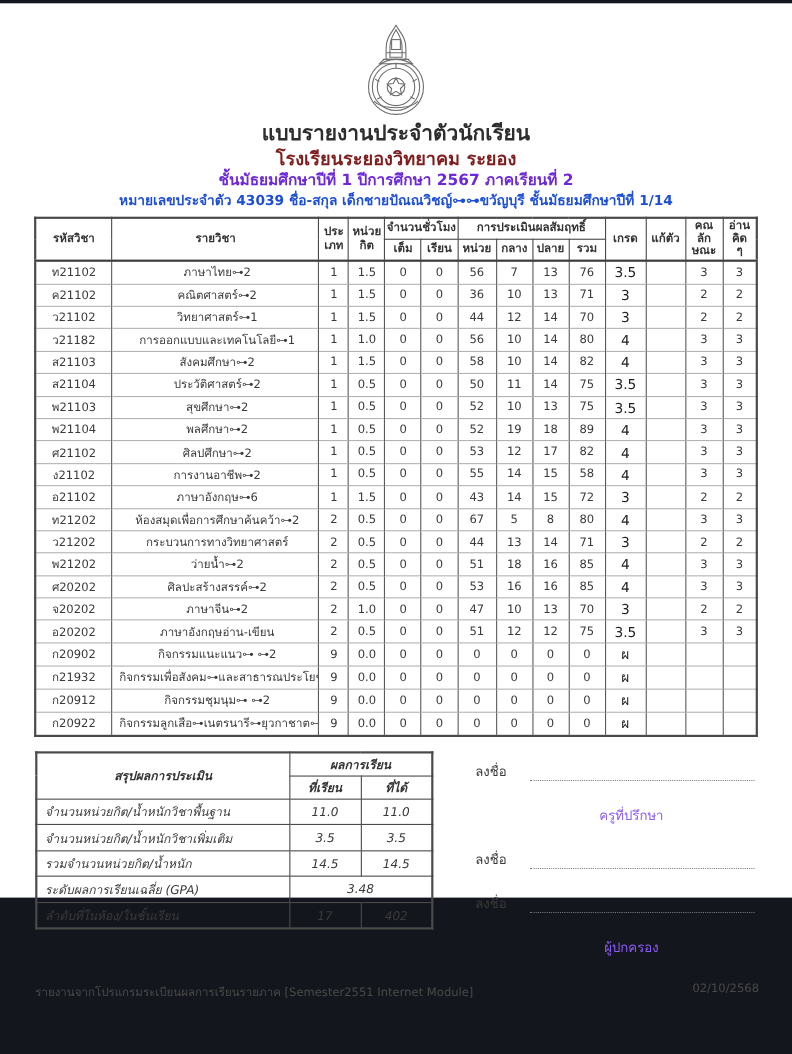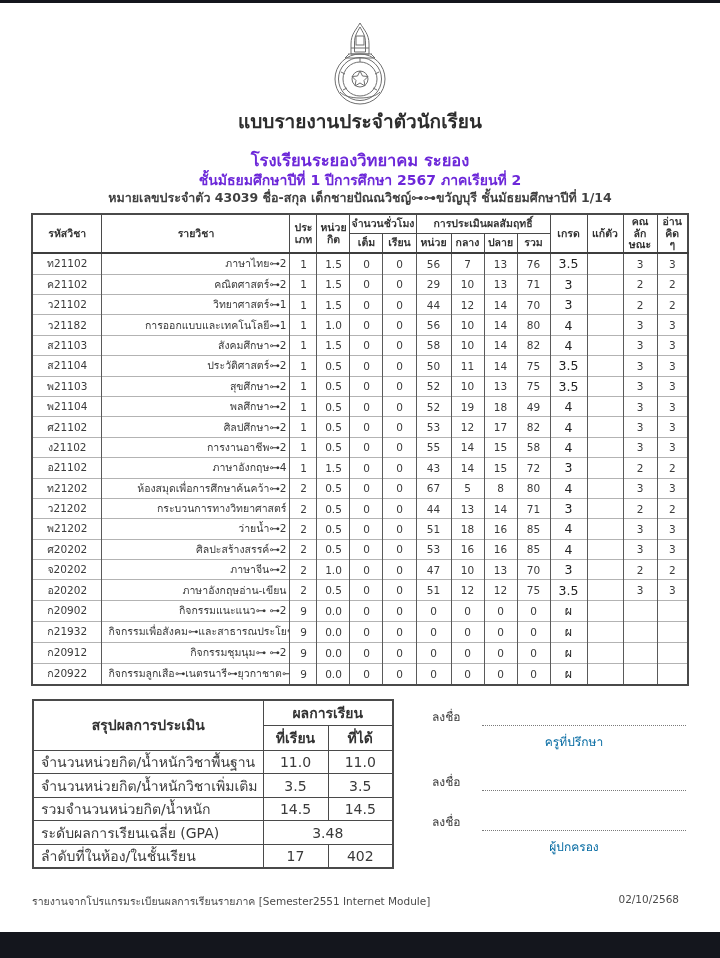--- a/index.html
+++ b/index.html
@@ -6,31 +6,31 @@
   body {
     width:720px; height:958px;
     background:#14161d;
     font-family:"DejaVu Sans","Liberation Sans",sans-serif;
     color:#333;
     overflow:hidden;
   }
   .page {
     position:relative;
     margin-top:3px;
-    width:720px; height:929px;
+    width:720px; height:813px;
     background:#ffffff;
     box-sizing:border-box;
   }
   
   .doc-header { text-align:center; padding-top:19px; }
   .crest { display:block; margin:0 auto; }
   .title-main  { font-size:19px;   font-weight:bold; color:#2d2d2d; margin-top:4px; line-height:1.25; }
-  .title-school{ font-size:16.5px; font-weight:bold; color:#6d28d9; line-height:1.3;margin-top:16px; }
+  .title-school{ font-size:16.5px; font-weight:bold; color:#7f1d1d; line-height:1.3; }
   .title-class { font-size:14px;   font-weight:bold; color:#6d28d9; line-height:1.35; }
-  .title-student{font-size:12.5px; font-weight:bold; color:#404040; line-height:1.35; }
+  .title-student{font-size:12.5px; font-weight:bold; color:#1d4ed8; line-height:1.35; }
 
   
   table { border-collapse:collapse; table-layout:fixed; }
   .grades-table {
     width:656px; margin:6px auto 0 auto;
     font-size:10.5px; color:#3a3a3a;
     border:2px solid #4a4a4a;
   }
   .grades-table th {
     border:1px solid #4a4a4a;
@@ -41,48 +41,48 @@
   }
   .grades-table thead tr:first-child th { border-bottom-width:1px; }
   .grades-table thead { border-bottom:2px solid #3d3d3d; }
   .grades-table td {
     border-left:1px solid #5a5a5a; border-right:1px solid #5a5a5a;
     border-top:1px solid #b3b3b3;
     height:19.4px; padding:0 3px;
     text-align:center; vertical-align:middle;
     white-space:nowrap; overflow:hidden;
   }
-  .grades-table td:nth-child(2) { text-align:right; padding-left:6px; }
+  .grades-table td:nth-child(2) { text-align:center; padding-left:6px; }
   .grades-table td:nth-child(11){ font-size:12.5px; color:#222; }
 
   
   .bottom-section { display:flex; margin:13px 30px 0 32px; }
   .sum-table {
-    width:360px; font-size:14px; color:#3a3a3a;
-    border:2px solid #4a4a4a; align-self:flex-start;
+    width:360px; font-size:11px; color:#3a3a3a;
+    border:2px solid #4a4a4a; align-self:flex-start;font-style:italic;
   }
   .sum-table th {
     border:1px solid #4a4a4a; font-weight:bold;
     text-align:center; padding:1px 2px; color:#333; height:16px;
   }
   .sum-table td {
     border:1px solid #4a4a4a; height:22.5px;
     text-align:center; padding:0 4px; vertical-align:middle;margin-left:36px;
   }
   .sum-table td.lbl { text-align:left; padding-left:7px; }
 
   .sig-block { flex:1; padding:8px 4px 0 38px; box-sizing:border-box; }
   .sig-item { margin-bottom:21px; }
   .sig-line { display:flex; align-items:flex-end; font-size:12px; color:#3a3a3a;gap:20px; }
   .sig-dots { flex:1; border-bottom:1.5px dotted #7a7a7a; height:12px; margin-left:1px; }
-  .sig-role { text-align:center; font-size:12px; color:#0369a1; margin-top:6px; padding-left:30px; }
+  .sig-role { text-align:center; font-size:12px; color:#8b5cf6; margin-top:21px; padding-left:30px; }
 
   
   .doc-footer {
-    position:absolute; left:32px; right:41px; top:890px;
+    position:absolute; left:32px; right:30px; top:890px;
     display:flex; justify-content:space-between;
     font-size:10.5px; color:#4a4a4a;
   }
 </style>
 </head>
 <body>
 
 <div class="page">
 
   <div class="doc-header">
@@ -177,21 +177,21 @@
           <td>3</td>
           <td>3</td>
         </tr>
         <tr>
           <td>ค21102</td>
           <td>คณิตศาสตร์⊶2</td>
           <td>1</td>
           <td>1.5</td>
           <td>0</td>
           <td>0</td>
-          <td>29</td>
+          <td>36</td>
           <td>10</td>
           <td>13</td>
           <td>71</td>
           <td>3</td>
           <td></td>
           <td>2</td>
           <td>2</td>
         </tr>
         <tr>
           <td>ว21102</td>
@@ -276,21 +276,21 @@
         <tr>
           <td>พ21104</td>
           <td>พลศึกษา⊶2</td>
           <td>1</td>
           <td>0.5</td>
           <td>0</td>
           <td>0</td>
           <td>52</td>
           <td>19</td>
           <td>18</td>
-          <td>49</td>
+          <td>89</td>
           <td>4</td>
           <td></td>
           <td>3</td>
           <td>3</td>
         </tr>
         <tr>
           <td>ศ21102</td>
           <td>ศิลปศึกษา⊶2</td>
           <td>1</td>
           <td>0.5</td>
@@ -316,21 +316,21 @@
           <td>14</td>
           <td>15</td>
           <td>58</td>
           <td>4</td>
           <td></td>
           <td>3</td>
           <td>3</td>
         </tr>
         <tr>
           <td>อ21102</td>
-          <td>ภาษาอังกฤษ⊶4</td>
+          <td>ภาษาอังกฤษ⊶6</td>
           <td>1</td>
           <td>1.5</td>
           <td>0</td>
           <td>0</td>
           <td>43</td>
           <td>14</td>
           <td>15</td>
           <td>72</td>
           <td>3</td>
           <td></td>

